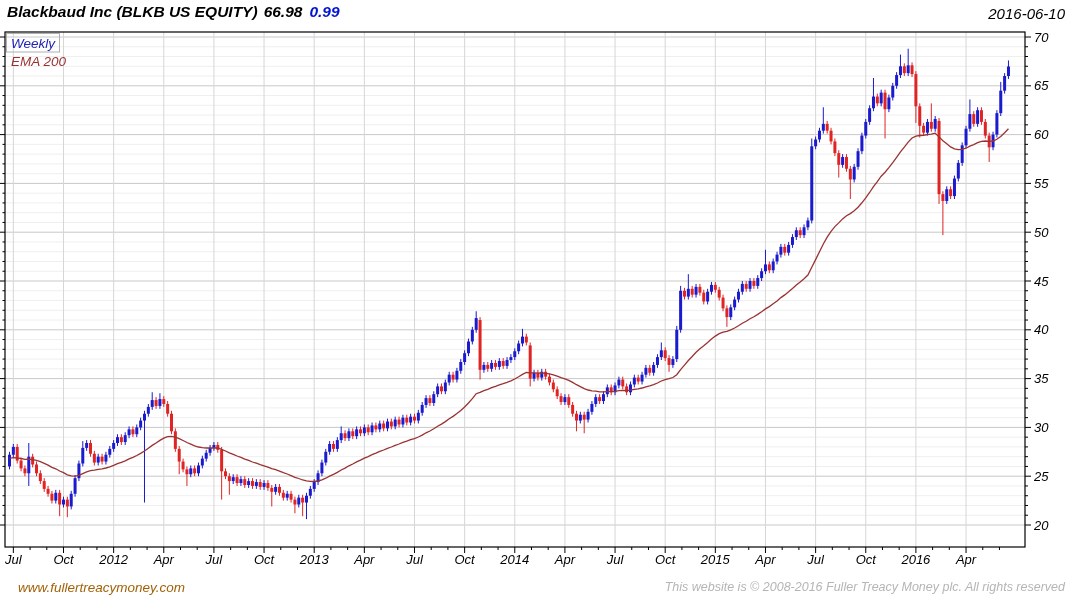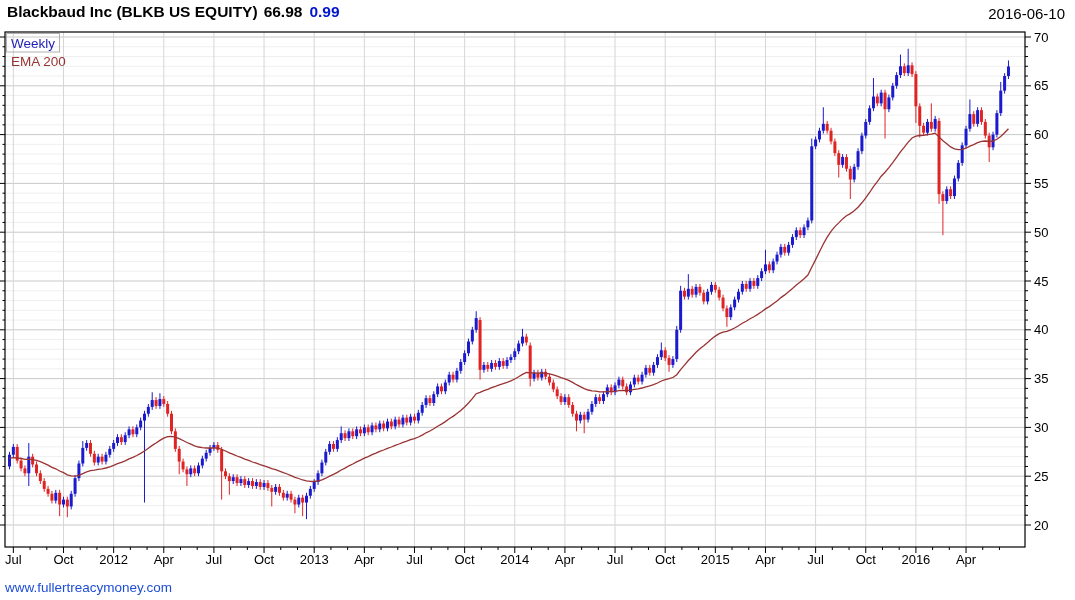--- a/index.html
+++ b/index.html
@@ -1,24 +1,24 @@
 <!DOCTYPE html>
 <html><head>
 <meta charset="utf-8">
 <style>
   html,body{margin:0;padding:0;background:#ffffff;}
   #app{position:relative;width:1070px;height:600px;background:#fff;overflow:hidden;
-       font-family:"Liberation Sans", sans-serif;}
+       font-family:"Liberation Sans", sans-serif;font-style:italic;}
   #titlebar{position:absolute;top:3px;left:7px;right:4px;height:26px;white-space:nowrap;}
   .t-main{font-size:15.5px;font-weight:bold;color:#000;}
   .t-price{font-size:15.5px;font-weight:bold;color:#000;margin-left:6px;}
   .t-change{font-size:15.5px;font-weight:bold;color:#0014d2;margin-left:7px;}
   #chart-date{position:absolute;top:5px;right:5px;font-size:15px;color:#000;}
   svg{position:absolute;left:0;top:0;}
-  #footer-link{position:absolute;left:5px;bottom:5px;font-size:13.5px;color:#1d4ed8;text-decoration:none;}
+  #footer-link{position:absolute;left:18px;bottom:5px;font-size:13.5px;color:#a16207;text-decoration:none;}
   #footer-copy{position:absolute;right:5px;bottom:6px;font-size:12.5px;color:#b5b5b5;}
   .axis-label{font-size:13px;fill:#000;}
   .lg-weekly{font-size:13.5px;fill:#2222bb;}
   .lg-ema{font-size:13.5px;fill:#993333;}
 </style>
 </head>
 <body>
 
 <div id="app">
 
@@ -827,13 +827,14 @@
         <text x="966.0360000000001" y="564" class="axis-label" text-anchor="middle">Apr</text>
       </g>
     <g>
       <rect id="lg-box" x="6.5" y="33.5" width="53" height="18.5" fill="none" stroke="#b0b0b0"></rect>
       <text class="lg-weekly" x="11" y="47.5">Weekly</text>
       <text class="lg-ema" x="11" y="65.5">EMA 200</text>
     </g>
   </svg>
 
   <a id="footer-link" href="#">www.fullertreacymoney.com</a>
+  <span id="footer-copy">This website is © 2008-2016 Fuller Treacy Money plc. All rights reserved</span>
 </div>
 
 </body></html>

